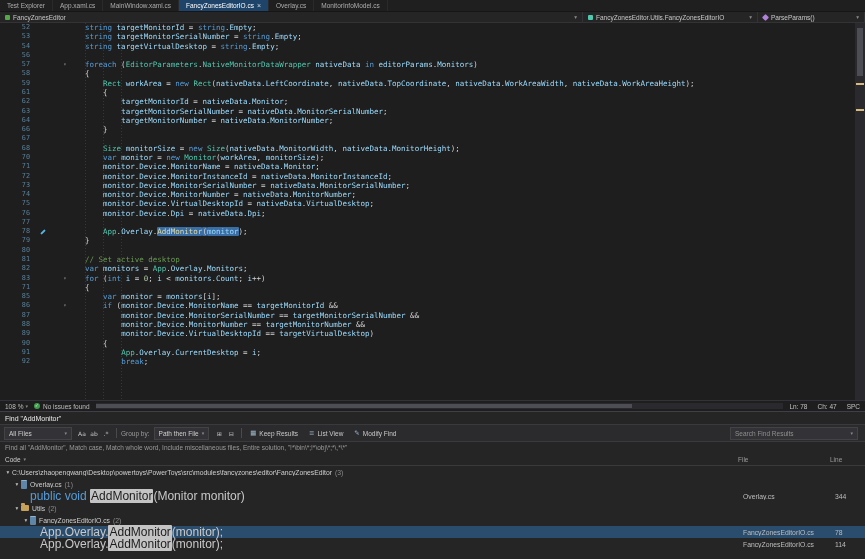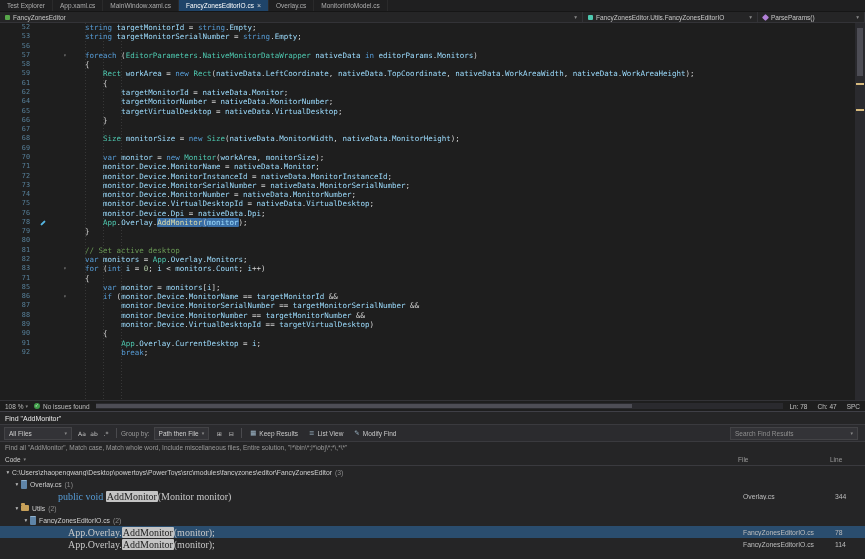--- a/index.html
+++ b/index.html
@@ -76,21 +76,21 @@
   #find-rows{flex:1;overflow:hidden;}
   .frow{height:12px;display:flex;align-items:center;font-size:6.8px;color:#cfcfcf;white-space:nowrap;}
   .frow.selected{background:#2a4d6e;}
   .fexp{flex:none;width:8px;text-align:center;color:#bdbdbd;font-size:5.5px;}
   .ficon{flex:none;margin-right:3px;}
   .fi-folder{width:8px;height:6px;background:#c8a159;border-radius:1px;position:relative;}
   .fi-folder::before{content:'';position:absolute;top:-2px;left:0;width:4px;height:2px;background:#c8a159;border-radius:1px 1px 0 0;}
   .fi-cs{width:6px;height:8px;background:#5f85a8;border-radius:1px;border-top:1px solid #8fb2cf;}
   .ftext{overflow:hidden;}
   .fcount{color:#8c8c8c;margin-left:3px;}
-  .fsnip{font-family:Liberation Serif, serif;font-size:10px;overflow:hidden;margin-left:28px;}
+  .fsnip{font-family:Liberation Sans, sans-serif;font-size:12px;overflow:hidden;}
   .s-o{color:#c8c8c8;} .s-k{color:#569cd6;}
   .s-hl{background:#c4c4c4;color:#1c1c1c;border-radius:1px;padding:0 1px;}
   .frow .col-file,.frow .col-line{color:#bdbdbd;}
 </style>
 </head>
 <body>
 
 <div class="app">
 
   <div class="tab-bar" id="tab-bar">
@@ -133,39 +133,40 @@
     </div>
   </div>
 
   <div class="editor">
     <div class="guide" style="left:85px;"></div>
     <div class="guide" style="left:103px;"></div>
     <div class="guide" style="left:121px;"></div>
     <div id="code-lines">
         <div class="code-row"><span class="lnum">52</span><span class="lglyph"></span><span class="lfold"></span><span class="lcode"><span class="tk-k">string</span><span class="tk-o"> </span><span class="tk-v">targetMonitorId</span><span class="tk-o"> = </span><span class="tk-k">string</span><span class="tk-o">.</span><span class="tk-v">Empty</span><span class="tk-o">;</span></span></div>
         <div class="code-row"><span class="lnum">53</span><span class="lglyph"></span><span class="lfold"></span><span class="lcode"><span class="tk-k">string</span><span class="tk-o"> </span><span class="tk-v">targetMonitorSerialNumber</span><span class="tk-o"> = </span><span class="tk-k">string</span><span class="tk-o">.</span><span class="tk-v">Empty</span><span class="tk-o">;</span></span></div>
+        <div class="code-row"><span class="lnum">54</span><span class="lglyph"></span><span class="lfold"></span><span class="lcode"><span class="tk-k">string</span><span class="tk-o"> </span><span class="tk-v">targetVirtualDesktop</span><span class="tk-o"> = </span><span class="tk-k">string</span><span class="tk-o">.</span><span class="tk-v">Empty</span><span class="tk-o">;</span></span></div>
         <div class="code-row"><span class="lnum">56</span><span class="lglyph"></span><span class="lfold"></span><span class="lcode"></span></div>
         <div class="code-row"><span class="lnum">57</span><span class="lglyph"></span><span class="lfold">▾</span><span class="lcode"><span class="tk-k">foreach</span><span class="tk-o"> (</span><span class="tk-t">EditorParameters</span><span class="tk-o">.</span><span class="tk-t">NativeMonitorDataWrapper</span><span class="tk-o"> </span><span class="tk-v">nativeData</span><span class="tk-o"> </span><span class="tk-k">in</span><span class="tk-o"> </span><span class="tk-v">editorParams</span><span class="tk-o">.</span><span class="tk-v">Monitors</span><span class="tk-o">)</span></span></div>
         <div class="code-row"><span class="lnum">58</span><span class="lglyph"></span><span class="lfold"></span><span class="lcode"><span class="tk-o">{</span></span></div>
         <div class="code-row"><span class="lnum">59</span><span class="lglyph"></span><span class="lfold"></span><span class="lcode"><span class="tk-o">    </span><span class="tk-t">Rect</span><span class="tk-o"> </span><span class="tk-v">workArea</span><span class="tk-o"> = </span><span class="tk-k">new</span><span class="tk-o"> </span><span class="tk-t">Rect</span><span class="tk-o">(</span><span class="tk-v">nativeData</span><span class="tk-o">.</span><span class="tk-v">LeftCoordinate</span><span class="tk-o">, </span><span class="tk-v">nativeData</span><span class="tk-o">.</span><span class="tk-v">TopCoordinate</span><span class="tk-o">, </span><span class="tk-v">nativeData</span><span class="tk-o">.</span><span class="tk-v">WorkAreaWidth</span><span class="tk-o">, </span><span class="tk-v">nativeData</span><span class="tk-o">.</span><span class="tk-v">WorkAreaHeight</span><span class="tk-o">);</span></span></div>
         <div class="code-row"><span class="lnum">61</span><span class="lglyph"></span><span class="lfold"></span><span class="lcode"><span class="tk-o">    {</span></span></div>
         <div class="code-row"><span class="lnum">62</span><span class="lglyph"></span><span class="lfold"></span><span class="lcode"><span class="tk-o">        </span><span class="tk-v">targetMonitorId</span><span class="tk-o"> = </span><span class="tk-v">nativeData</span><span class="tk-o">.</span><span class="tk-v">Monitor</span><span class="tk-o">;</span></span></div>
+        <div class="code-row"><span class="lnum">63</span><span class="lglyph"></span><span class="lfold"></span><span class="lcode"><span class="tk-o">        </span><span class="tk-v">targetMonitorSerialNumber</span><span class="tk-o"> = </span><span class="tk-v">nativeData</span><span class="tk-o">.</span><span class="tk-v">MonitorSerialNumber</span><span class="tk-o">;</span></span></div>
         <div class="code-row"><span class="lnum">64</span><span class="lglyph"></span><span class="lfold"></span><span class="lcode"><span class="tk-o">        </span><span class="tk-v">targetMonitorNumber</span><span class="tk-o"> = </span><span class="tk-v">nativeData</span><span class="tk-o">.</span><span class="tk-v">MonitorNumber</span><span class="tk-o">;</span></span></div>
-        <div class="code-row"><span class="lnum">65</span><span class="lglyph"></span><span class="lfold"></span><span class="lcode"><span class="tk-o">        </span><span class="tk-v">targetVirtualDesktop</span><span class="tk-o"> = </span><span class="tk-v">nativeData</span><span class="tk-o">.</span><span class="tk-v">VirtualDesktop</span><span class="tk-o">;</span></span></div>
         <div class="code-row"><span class="lnum">66</span><span class="lglyph"></span><span class="lfold"></span><span class="lcode"><span class="tk-o">    }</span></span></div>
         <div class="code-row"><span class="lnum">67</span><span class="lglyph"></span><span class="lfold"></span><span class="lcode"></span></div>
         <div class="code-row"><span class="lnum">68</span><span class="lglyph"></span><span class="lfold"></span><span class="lcode"><span class="tk-o">    </span><span class="tk-t">Size</span><span class="tk-o"> </span><span class="tk-v">monitorSize</span><span class="tk-o"> = </span><span class="tk-k">new</span><span class="tk-o"> </span><span class="tk-t">Size</span><span class="tk-o">(</span><span class="tk-v">nativeData</span><span class="tk-o">.</span><span class="tk-v">MonitorWidth</span><span class="tk-o">, </span><span class="tk-v">nativeData</span><span class="tk-o">.</span><span class="tk-v">MonitorHeight</span><span class="tk-o">);</span></span></div>
-        <div class="code-row"><span class="lnum">69</span><span class="lglyph"></span><span class="lfold"></span><span class="lcode"></span></div>
         <div class="code-row"><span class="lnum">70</span><span class="lglyph"></span><span class="lfold"></span><span class="lcode"><span class="tk-o">    </span><span class="tk-k">var</span><span class="tk-o"> </span><span class="tk-v">monitor</span><span class="tk-o"> = </span><span class="tk-k">new</span><span class="tk-o"> </span><span class="tk-t">Monitor</span><span class="tk-o">(</span><span class="tk-v">workArea</span><span class="tk-o">, </span><span class="tk-v">monitorSize</span><span class="tk-o">);</span></span></div>
         <div class="code-row"><span class="lnum">71</span><span class="lglyph"></span><span class="lfold"></span><span class="lcode"><span class="tk-o">    </span><span class="tk-v">monitor</span><span class="tk-o">.</span><span class="tk-v">Device</span><span class="tk-o">.</span><span class="tk-v">MonitorName</span><span class="tk-o"> = </span><span class="tk-v">nativeData</span><span class="tk-o">.</span><span class="tk-v">Monitor</span><span class="tk-o">;</span></span></div>
         <div class="code-row"><span class="lnum">72</span><span class="lglyph"></span><span class="lfold"></span><span class="lcode"><span class="tk-o">    </span><span class="tk-v">monitor</span><span class="tk-o">.</span><span class="tk-v">Device</span><span class="tk-o">.</span><span class="tk-v">MonitorInstanceId</span><span class="tk-o"> = </span><span class="tk-v">nativeData</span><span class="tk-o">.</span><span class="tk-v">MonitorInstanceId</span><span class="tk-o">;</span></span></div>
         <div class="code-row"><span class="lnum">73</span><span class="lglyph"></span><span class="lfold"></span><span class="lcode"><span class="tk-o">    </span><span class="tk-v">monitor</span><span class="tk-o">.</span><span class="tk-v">Device</span><span class="tk-o">.</span><span class="tk-v">MonitorSerialNumber</span><span class="tk-o"> = </span><span class="tk-v">nativeData</span><span class="tk-o">.</span><span class="tk-v">MonitorSerialNumber</span><span class="tk-o">;</span></span></div>
         <div class="code-row"><span class="lnum">74</span><span class="lglyph"></span><span class="lfold"></span><span class="lcode"><span class="tk-o">    </span><span class="tk-v">monitor</span><span class="tk-o">.</span><span class="tk-v">Device</span><span class="tk-o">.</span><span class="tk-v">MonitorNumber</span><span class="tk-o"> = </span><span class="tk-v">nativeData</span><span class="tk-o">.</span><span class="tk-v">MonitorNumber</span><span class="tk-o">;</span></span></div>
         <div class="code-row"><span class="lnum">75</span><span class="lglyph"></span><span class="lfold"></span><span class="lcode"><span class="tk-o">    </span><span class="tk-v">monitor</span><span class="tk-o">.</span><span class="tk-v">Device</span><span class="tk-o">.</span><span class="tk-v">VirtualDesktopId</span><span class="tk-o"> = </span><span class="tk-v">nativeData</span><span class="tk-o">.</span><span class="tk-v">VirtualDesktop</span><span class="tk-o">;</span></span></div>
         <div class="code-row"><span class="lnum">76</span><span class="lglyph"></span><span class="lfold"></span><span class="lcode"><span class="tk-o">    </span><span class="tk-v">monitor</span><span class="tk-o">.</span><span class="tk-v">Device</span><span class="tk-o">.</span><span class="tk-v">Dpi</span><span class="tk-o"> = </span><span class="tk-v">nativeData</span><span class="tk-o">.</span><span class="tk-v">Dpi</span><span class="tk-o">;</span></span></div>
+        <div class="code-row"><span class="lnum">77</span><span class="lglyph"></span><span class="lfold"></span><span class="lcode"></span></div>
         <div class="code-row"><span class="lnum">78</span><span class="lglyph has-glyph"></span><span class="lfold"></span><span class="lcode"><span class="tk-o">    </span><span class="tk-t">App</span><span class="tk-o">.</span><span class="tk-v">Overlay</span><span class="tk-o">.</span><span class="tk-m hl">AddMonitor</span><span class="tk-o hl">(</span><span class="tk-v hl">monitor</span><span class="tk-o">);</span></span></div>
         <div class="code-row"><span class="lnum">79</span><span class="lglyph"></span><span class="lfold"></span><span class="lcode"><span class="tk-o">}</span></span></div>
         <div class="code-row"><span class="lnum">80</span><span class="lglyph"></span><span class="lfold"></span><span class="lcode"></span></div>
         <div class="code-row"><span class="lnum">81</span><span class="lglyph"></span><span class="lfold"></span><span class="lcode"><span class="tk-c">// Set active desktop</span></span></div>
         <div class="code-row"><span class="lnum">82</span><span class="lglyph"></span><span class="lfold"></span><span class="lcode"><span class="tk-k">var</span><span class="tk-o"> </span><span class="tk-v">monitors</span><span class="tk-o"> = </span><span class="tk-t">App</span><span class="tk-o">.</span><span class="tk-v">Overlay</span><span class="tk-o">.</span><span class="tk-v">Monitors</span><span class="tk-o">;</span></span></div>
         <div class="code-row"><span class="lnum">83</span><span class="lglyph"></span><span class="lfold">▾</span><span class="lcode"><span class="tk-k">for</span><span class="tk-o"> (</span><span class="tk-k">int</span><span class="tk-o"> </span><span class="tk-v">i</span><span class="tk-o"> = </span><span class="tk-n">0</span><span class="tk-o">; </span><span class="tk-v">i</span><span class="tk-o"> &lt; </span><span class="tk-v">monitors</span><span class="tk-o">.</span><span class="tk-v">Count</span><span class="tk-o">; </span><span class="tk-v">i</span><span class="tk-o">++)</span></span></div>
         <div class="code-row"><span class="lnum">71</span><span class="lglyph"></span><span class="lfold"></span><span class="lcode"><span class="tk-o">{</span></span></div>
         <div class="code-row"><span class="lnum">85</span><span class="lglyph"></span><span class="lfold"></span><span class="lcode"><span class="tk-o">    </span><span class="tk-k">var</span><span class="tk-o"> </span><span class="tk-v">monitor</span><span class="tk-o"> = </span><span class="tk-v">monitors</span><span class="tk-o">[</span><span class="tk-v">i</span><span class="tk-o">];</span></span></div>
         <div class="code-row"><span class="lnum">86</span><span class="lglyph"></span><span class="lfold">▾</span><span class="lcode"><span class="tk-o">    </span><span class="tk-k">if</span><span class="tk-o"> (</span><span class="tk-v">monitor</span><span class="tk-o">.</span><span class="tk-v">Device</span><span class="tk-o">.</span><span class="tk-v">MonitorName</span><span class="tk-o"> == </span><span class="tk-v">targetMonitorId</span><span class="tk-o"> &amp;&amp;</span></span></div>
         <div class="code-row"><span class="lnum">87</span><span class="lglyph"></span><span class="lfold"></span><span class="lcode"><span class="tk-o">        </span><span class="tk-v">monitor</span><span class="tk-o">.</span><span class="tk-v">Device</span><span class="tk-o">.</span><span class="tk-v">MonitorSerialNumber</span><span class="tk-o"> == </span><span class="tk-v">targetMonitorSerialNumber</span><span class="tk-o"> &amp;&amp;</span></span></div>

